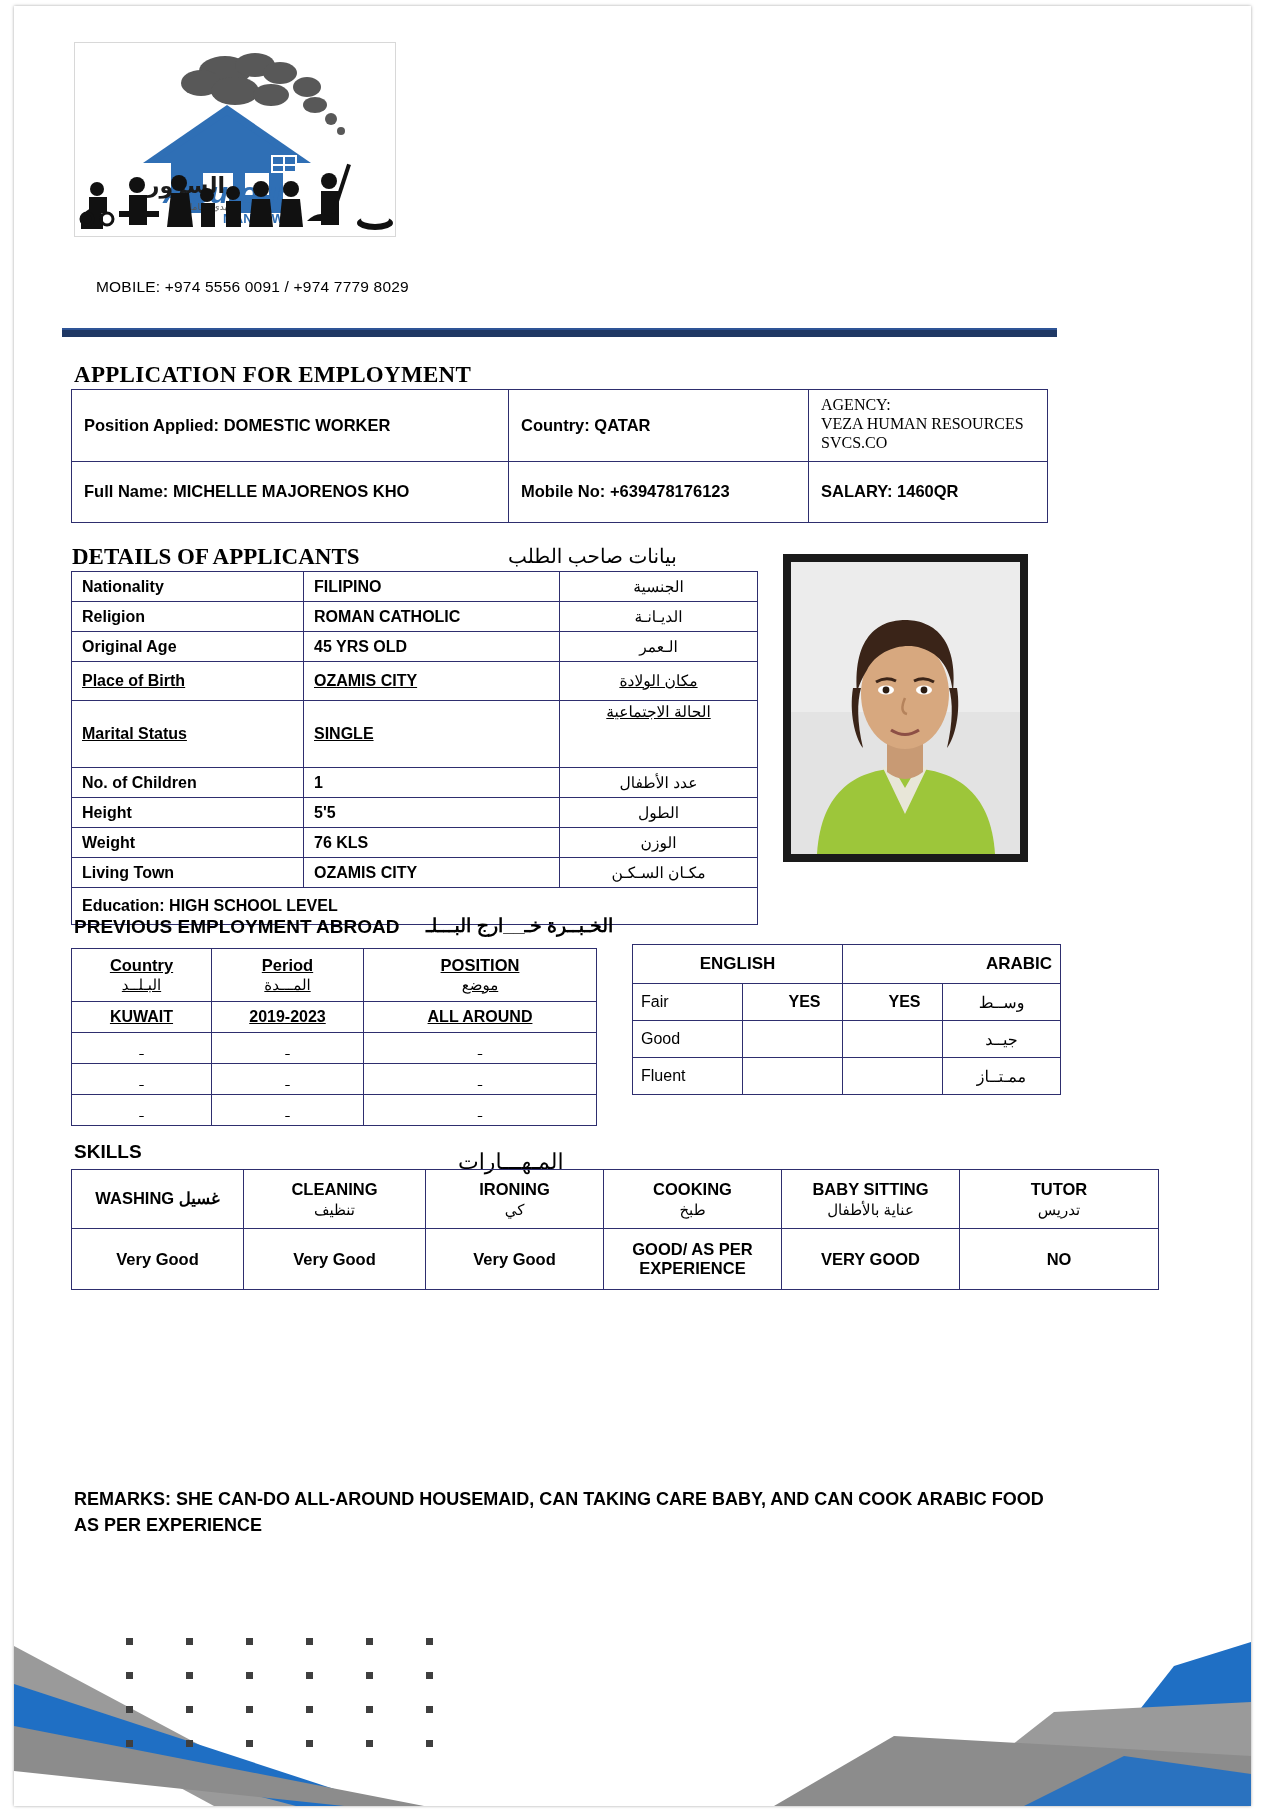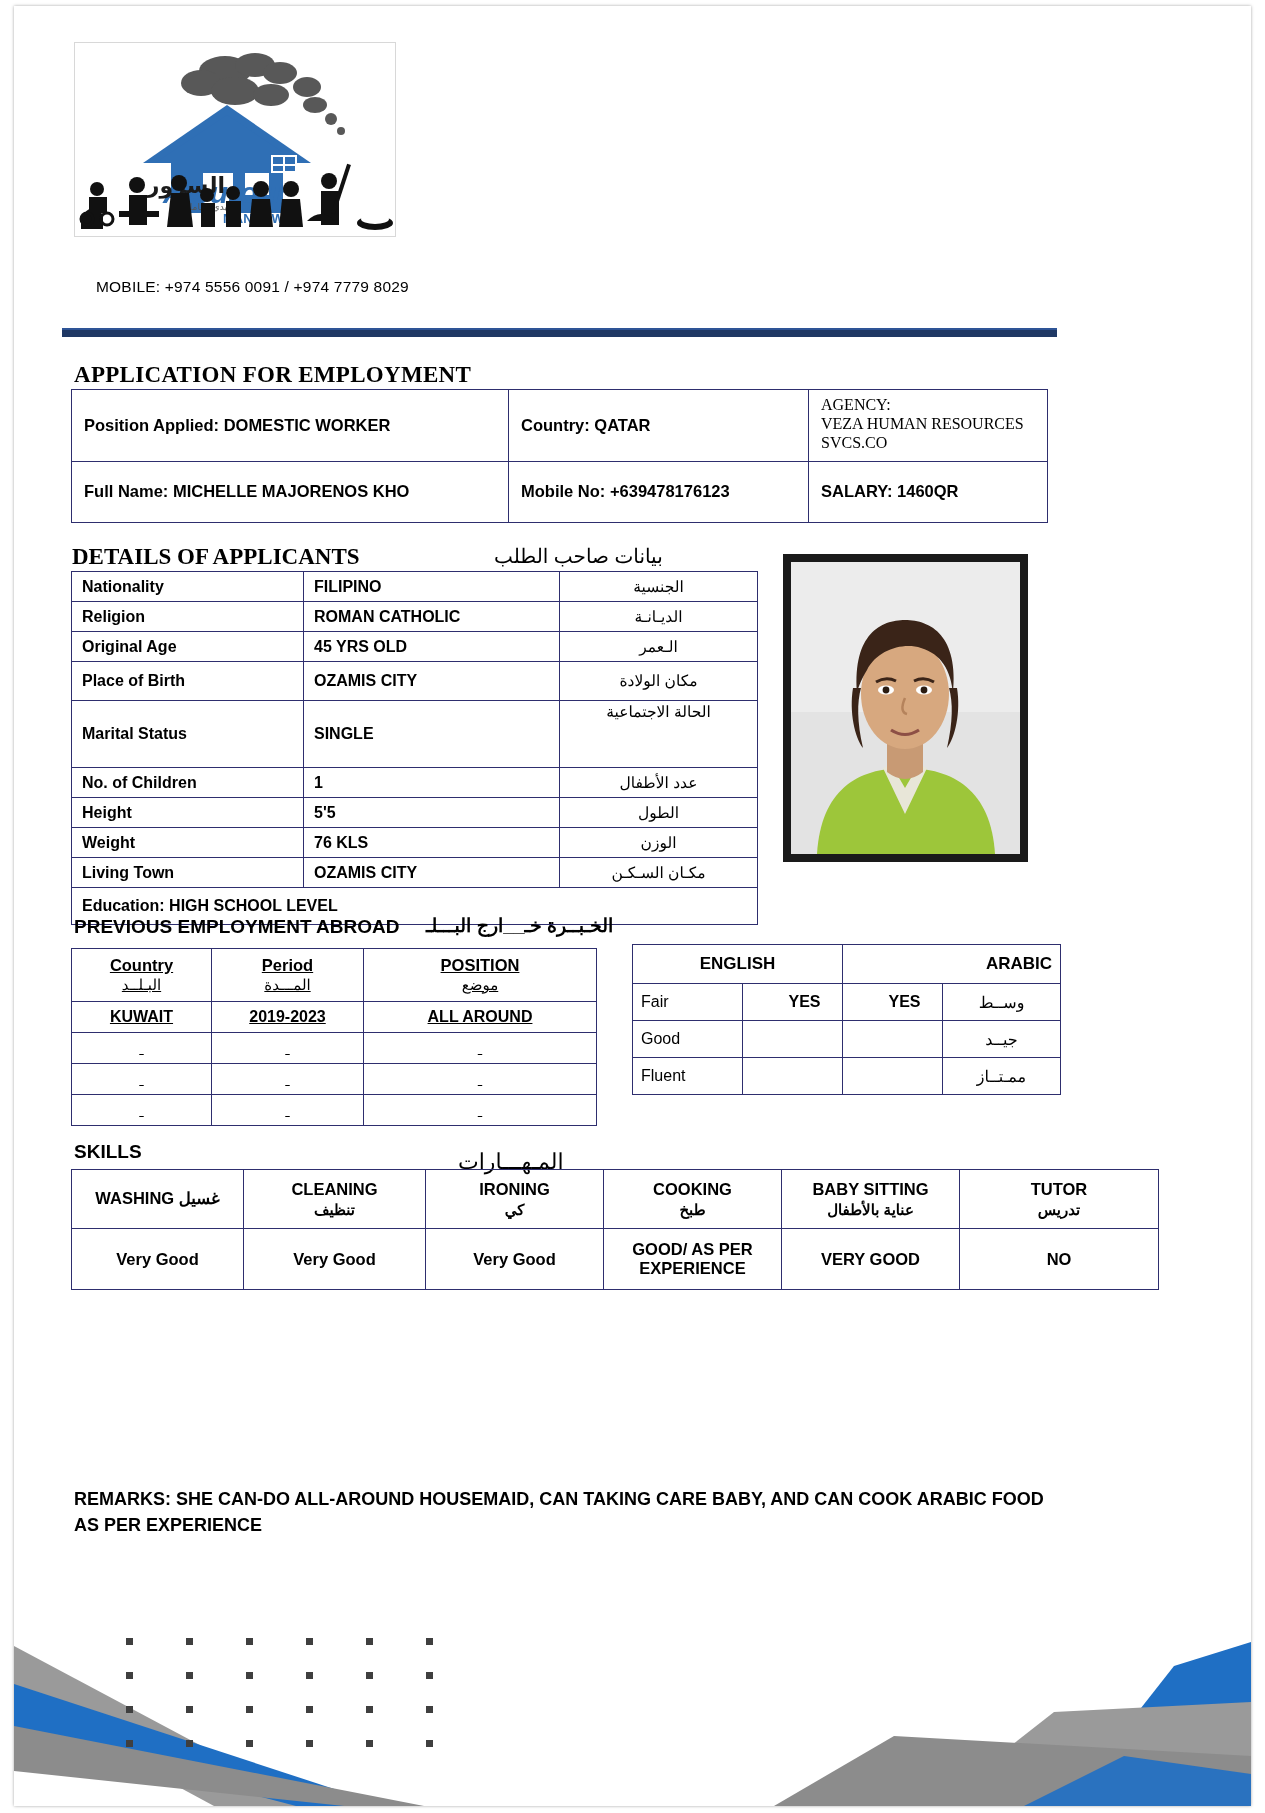--- a/index.html
+++ b/index.html
@@ -66,21 +66,21 @@
   .title-details {
     position: absolute;
     left: 58px;
     top: 538px;
     font-family: "Liberation Serif", serif;
     font-weight: bold;
     font-size: 23px;
   }
   .title-details-ar {
     position: absolute;
-    left: 480px;
+    left: 494px;
     top: 538px;
     font-size: 20px;
     direction: rtl;
     text-align: center;
   }
   .title-prev {
     position: absolute;
     left: 60px;
     top: 910px;
     font-weight: bold;
@@ -149,21 +149,21 @@
     padding: 2px 10px;
     height: 25px;
     vertical-align: middle;
   }
   .t-details td.ar {
     direction: rtl;
     text-align: center;
     font-weight: normal;
     font-size: 15.5px;
   }
-  .t-details td.tall { height: 34px; }
+  .t-details td.tall { height: 34px; text-decoration: underline; }
   .t-details td.edu { height: 32px; }
   
   .photo-frame {
     position: absolute;
     left: 769px;
     top: 548px;
     width: 245px;
     height: 308px;
     background: #1a1a1a;
     padding: 8px;
@@ -225,21 +225,21 @@
   .t-skills td {
     border: 1px solid #2e2e6e;
     text-align: center;
     font-size: 16.5px;
     font-weight: bold;
     padding: 4px 4px;
     height: 34px;
     vertical-align: middle;
   }
   .t-skills td.head { height: 50px; line-height: 1.3; }
-  .t-skills td.head span.ar { display:block; font-size: 15px; direction: rtl; font-weight: bold; }
+  .t-skills td.head span.ar { display:block; font-size: 15px; direction: rtl; font-weight: normal; }
   .t-skills td.head span.inline-ar { direction: rtl; margin-top: 24px; }
   .t-skills td.val { height: 52px; }
   
   .remarks {
     position: absolute;
     left: 60px;
     top: 1480px;
     width: 990px;
     font-size: 18px;
     font-weight: bold;

